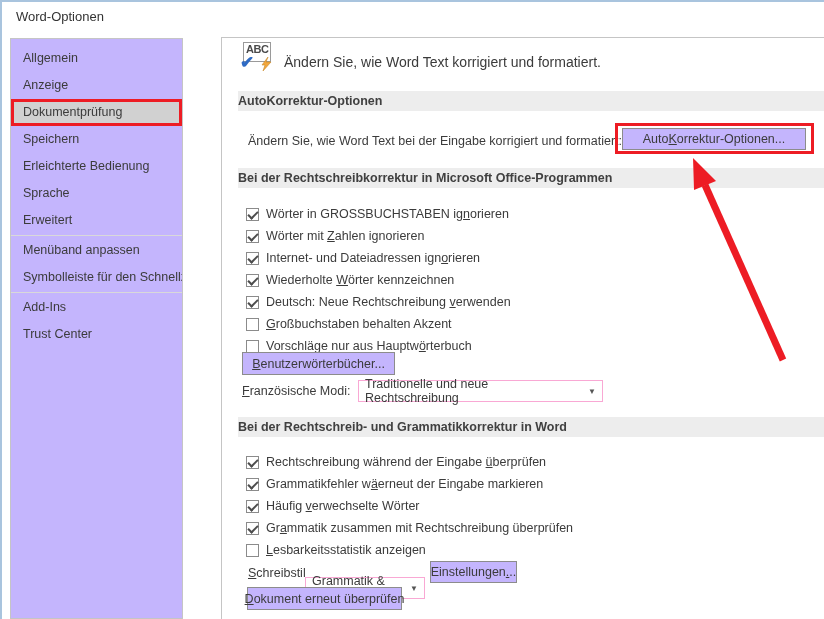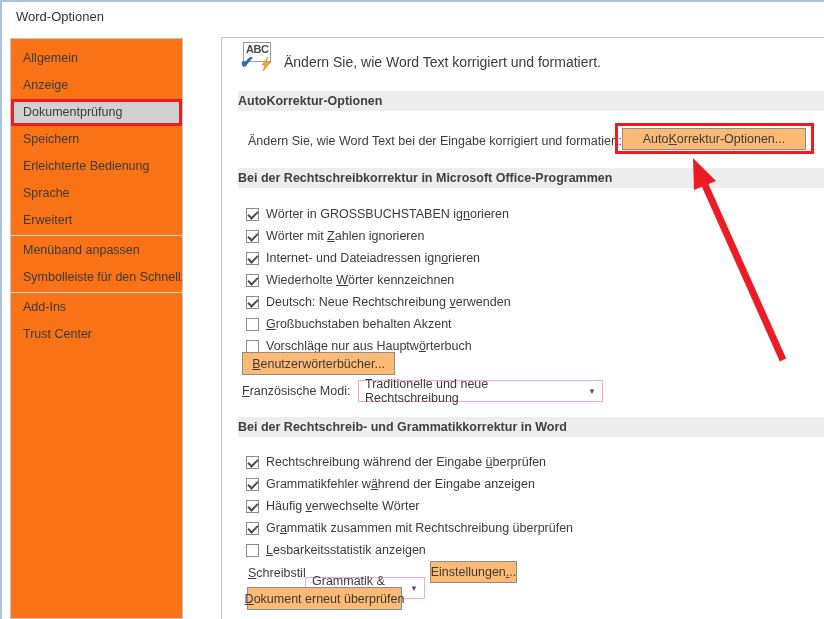--- a/index.html
+++ b/index.html
@@ -6,21 +6,21 @@
   * { box-sizing:border-box; margin:0; padding:0; }
   body { font-family:"Liberation Sans", sans-serif; background:#fff; }
   .window { position:relative; width:824px; height:619px; background:#fff; overflow:hidden;
             color:#3b3b3b; font-size:12.5px; }
   .edge-top  { position:absolute; left:0; top:0; width:824px; height:2px; background:#a9c4de; }
   .edge-left { position:absolute; left:0; top:0; width:2px; height:619px; background:#a9c4de; }
   .title { position:absolute; left:16px; top:9px; font-size:13px; color:#333; }
 
   
   .sidebar { position:absolute; left:10px; top:38px; width:173px; height:581px;
-             border:1px solid #c5c5c5; background:#f97316; padding-top:6px; }
+             border:1px solid #c5c5c5; background:#c4b5fd; padding-top:6px; }
   .side-item { height:27px; line-height:27px; padding-left:12px; color:#3b3b3b; cursor:default;
                white-space:nowrap; overflow:hidden; }
   .side-item.on { background:#d1d1d1; border:3px solid var(--hl); line-height:21px; padding-left:9px; }
   .side-divider { border-top:1px solid #d9d9d9; margin:1px 0; height:0; }
 
   
   .main { position:absolute; left:221px; top:37px; width:603px; height:582px;
           border-left:1px solid #c5c5c5; border-top:1px solid #c5c5c5; background:#fff; }
   .sec  { position:absolute; left:16px; width:586px; height:20px; background:#ededed;
           font-weight:bold; color:#404040; line-height:20px; font-size:12.5px; }
@@ -29,21 +29,21 @@
 
   
   .abc { position:absolute; left:18px; top:4px; width:40px; height:34px; }
   .abc-box { position:absolute; left:3px; top:0; font-size:11px; font-weight:bold; color:#4a4a4a;
              letter-spacing:-0.5px; border:1px solid #9a9a9a; padding:0 2px 6px 2px; background:#fff; }
   .abc-check { position:absolute; left:0px; top:10px; color:#2f6bc4; font-size:17px; font-weight:bold; }
   .abc-bolt { position:absolute; left:21px; top:15px; }
   .hdr-text { position:absolute; left:62px; top:16px; font-size:14px; color:#3b3b3b; white-space:nowrap; }
 
   
-  .btn { position:absolute; border:1px solid #8c8c8c; background:#fdba74; color:#3b3b3b;
+  .btn { position:absolute; border:1px solid #8c8c8c; background:#c4b5fd; color:#3b3b3b;
          font-size:12.5px; display:flex; align-items:center; justify-content:center;
          white-space:nowrap; cursor:default; }
   .dd  { position:absolute; border:1px solid #f9a8d4; background:#fff; color:#3b3b3b;
          font-size:12.5px; display:flex; align-items:center; padding:0 6px; cursor:default; }
   .dd-arrow { margin-left:auto; font-size:8px; color:#555; padding-left:6px; }
   .cb-row { position:absolute; display:flex; align-items:flex-end; height:22px; }
   .cb { width:13px; height:13px; border:1px solid #8b8b8b; background:#fff; position:relative;
         flex:none; margin-right:7px; }
   .cb.on::after { content:""; position:absolute; left:1px; top:2px; width:8px; height:4px;
         border-left:2px solid #4d4d4d; border-bottom:2px solid #4d4d4d; transform:rotate(-45deg); }
@@ -141,21 +141,21 @@
     </div>
 
     <div class="sec" style="top:379px">Bei der Rechtschreib- und Grammatikkorrektur in Word</div>
 
     <div class="cb-row" style="left:24px; top:409px">
       <span class="cb on"></span>
       <span><span>Rechtschreibung während der Eingabe </span><span class="u">ü</span><span>berprüfen</span></span>
     </div>
     <div class="cb-row" style="left:24px; top:431px">
       <span class="cb on"></span>
-      <span><span>Grammatikfehler w</span><span class="u">ä</span><span>hrend der Eingabe anzeigen</span></span>
+      <span><span>Grammatikfehler w</span><span class="u">ä</span><span>erneut der Eingabe markieren</span></span>
     </div>
     <div class="cb-row" style="left:24px; top:453px">
       <span class="cb on"></span>
       <span><span>Häufig </span><span class="u">v</span><span>erwechselte Wörter</span></span>
     </div>
     <div class="cb-row" style="left:24px; top:475px">
       <span class="cb on"></span>
       <span><span>Gr</span><span class="u">a</span><span>mmatik zusammen mit Rechtschreibung überprüfen</span></span>
     </div>
     <div class="cb-row" style="left:24px; top:497px">

